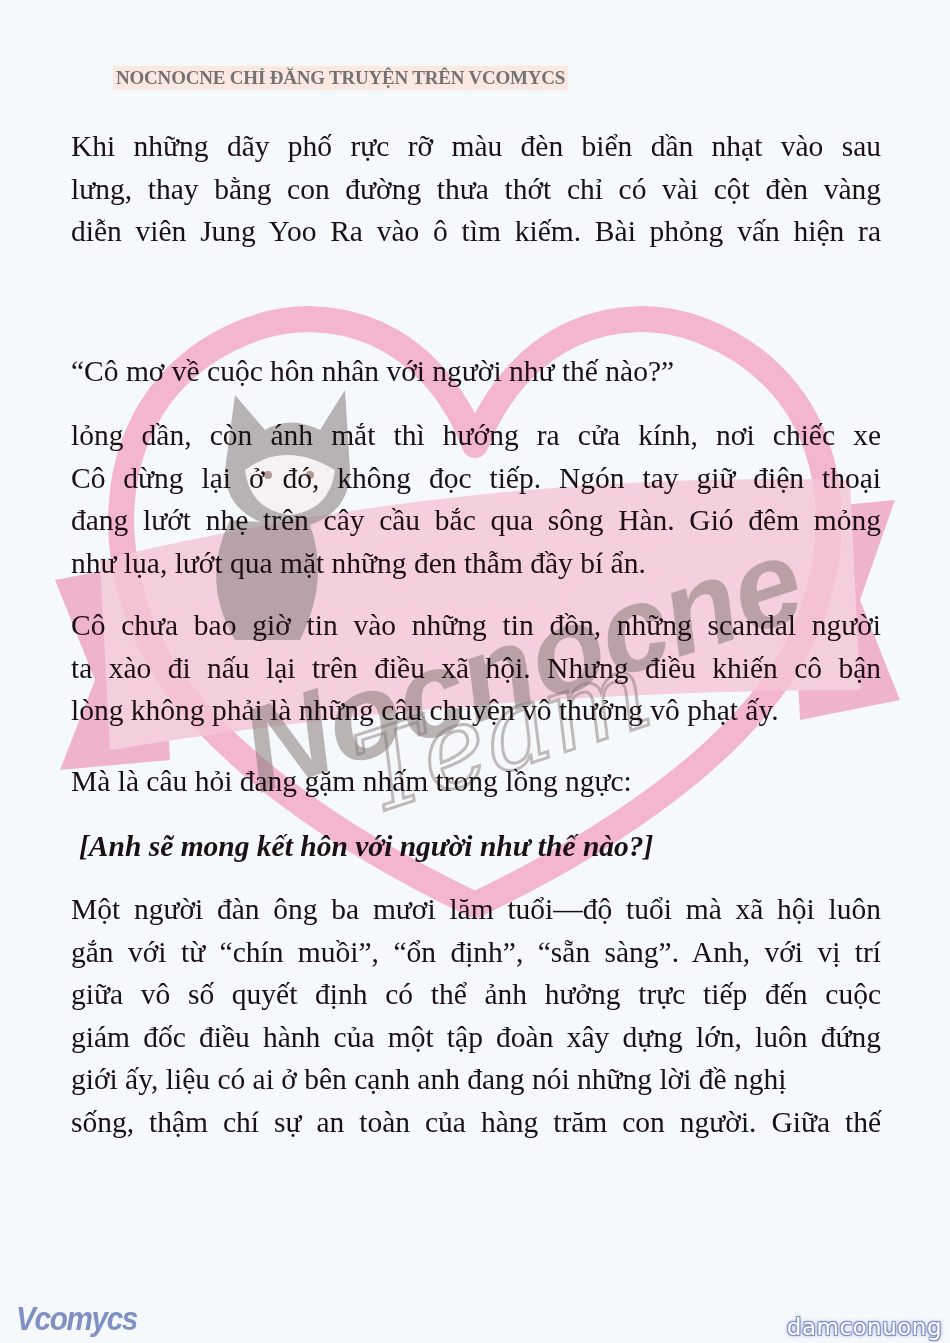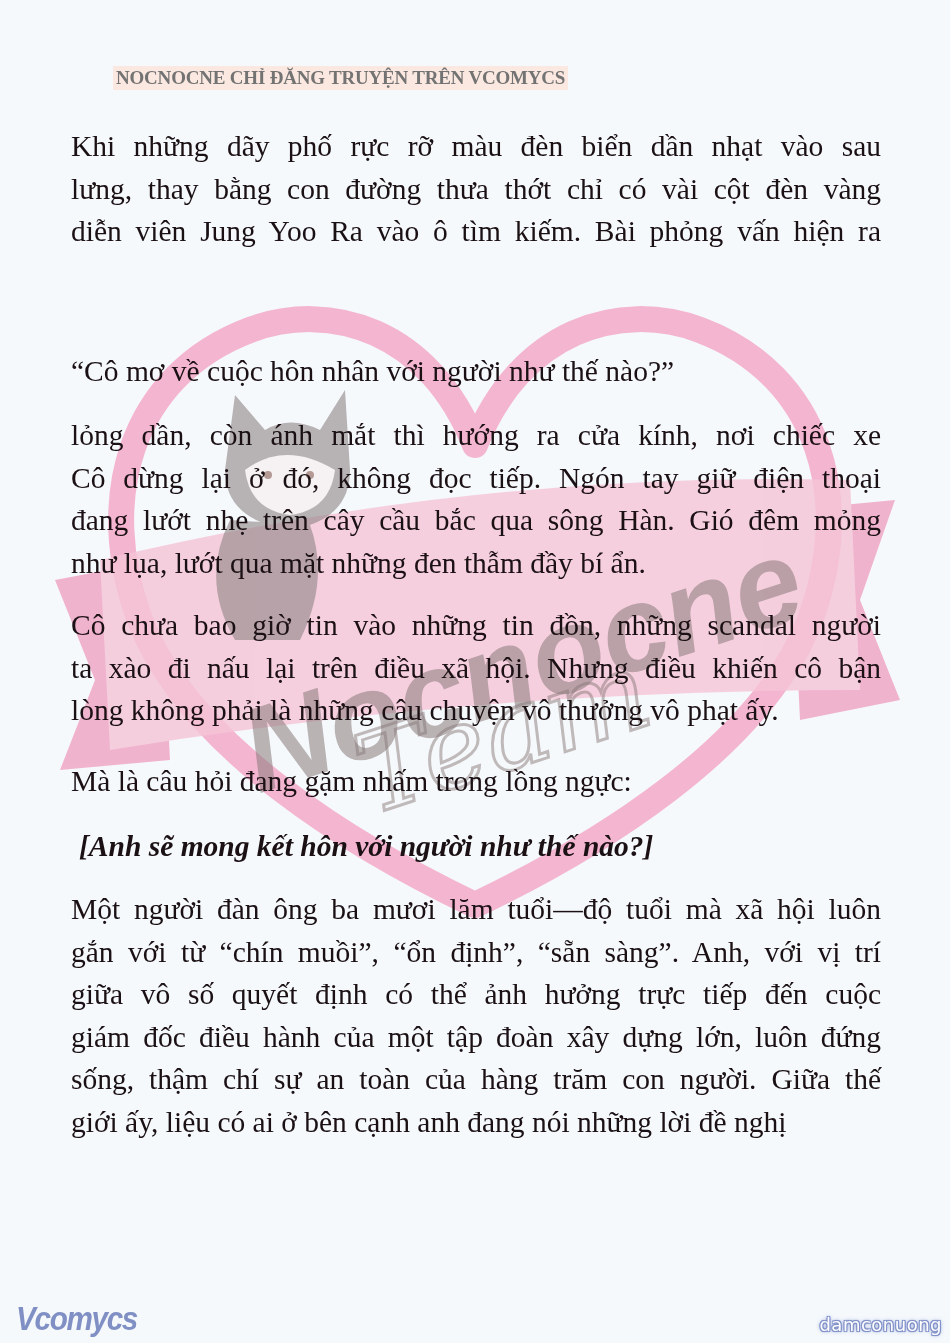--- a/index.html
+++ b/index.html
@@ -91,21 +91,21 @@
       letter-spacing: -1.5px;
       transform: scaleX(0.9);
       transform-origin: left center;
       z-index: 2;
     }
     .logo-damconuong {
       position: absolute;
       right: 8px;
       top: 1314px;
       font-family: "DejaVu Sans", "Liberation Sans", sans-serif;
-      font-size: 18px;
+      font-size: 23px;
       color: #ffffff;
       letter-spacing: 0.5px;
       text-shadow: 0 0 2px #7f8fc7, 0 0 3px #7f8fc7, 0 0 5px #9aa8da, 1px 1px 0 #7f8fc7, -1px -1px 0 #7f8fc7, 1px -1px 0 #7f8fc7, -1px 1px 0 #7f8fc7;
       z-index: 2;
     }
   </style>
 </head>
 <body>
 
 <div class="page">
@@ -174,20 +174,20 @@
         <span class="line last">Mà là câu hỏi đang gặm nhấm trong lồng ngực:</span>
       </div>
       <div class="para italic" style="position: absolute; left: 8px; width: 810px; top: 712px;">
         <span class="line last">[Anh sẽ mong kết hôn với người như thế nào?]</span>
       </div>
       <div class="para" style="position: absolute; left: 0px; width: 810px; top: 775px;">
         <span class="line">Một người đàn ông ba mươi lăm tuổi—độ tuổi mà xã hội luôn</span>
         <span class="line">gắn với từ “chín muồi”, “ổn định”, “sẵn sàng”. Anh, với vị trí</span>
         <span class="line">giữa vô số quyết định có thể ảnh hưởng trực tiếp đến cuộc</span>
         <span class="line">giám đốc điều hành của một tập đoàn xây dựng lớn, luôn đứng</span>
+        <span class="line last">giới ấy, liệu có ai ở bên cạnh anh đang nói những lời đề nghị</span>
         <span class="line">sống, thậm chí sự an toàn của hàng trăm con người. Giữa thế</span>
-        <span class="line last">giới ấy, liệu có ai ở bên cạnh anh đang nói những lời đề nghị</span>
       </div>
     </div>
 
   <div class="logo-vcomycs">Vcomycs</div>
   <div class="logo-damconuong">damconuong</div>
 </div>
 
 </body></html>

